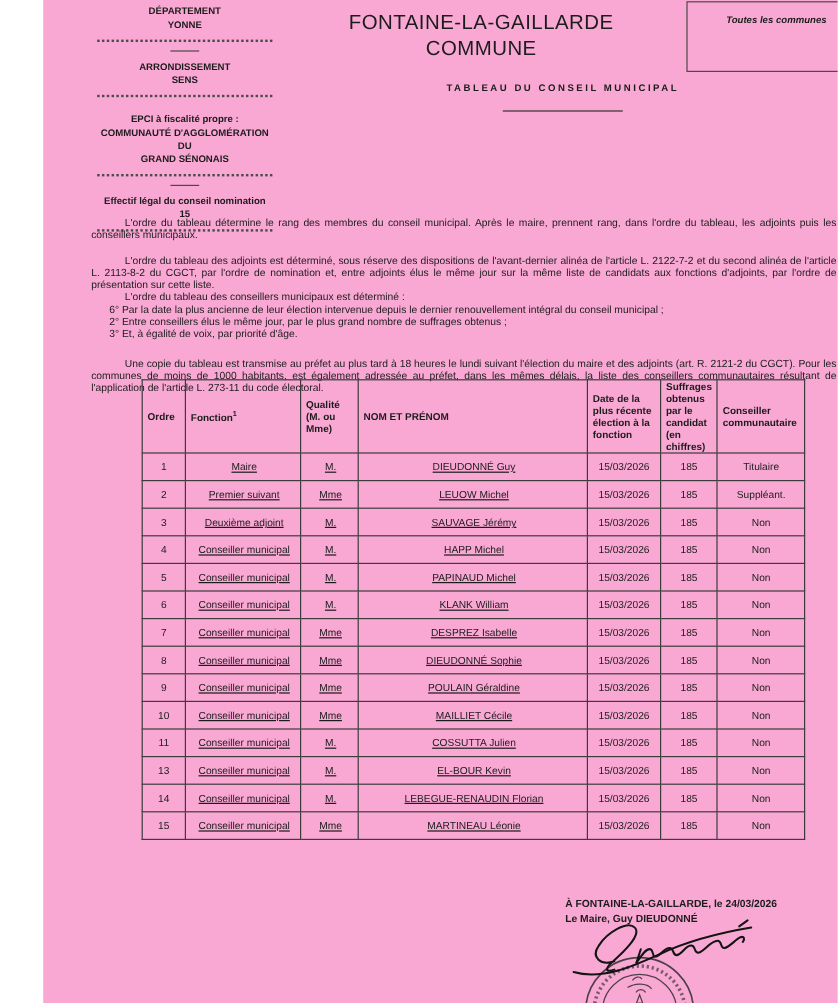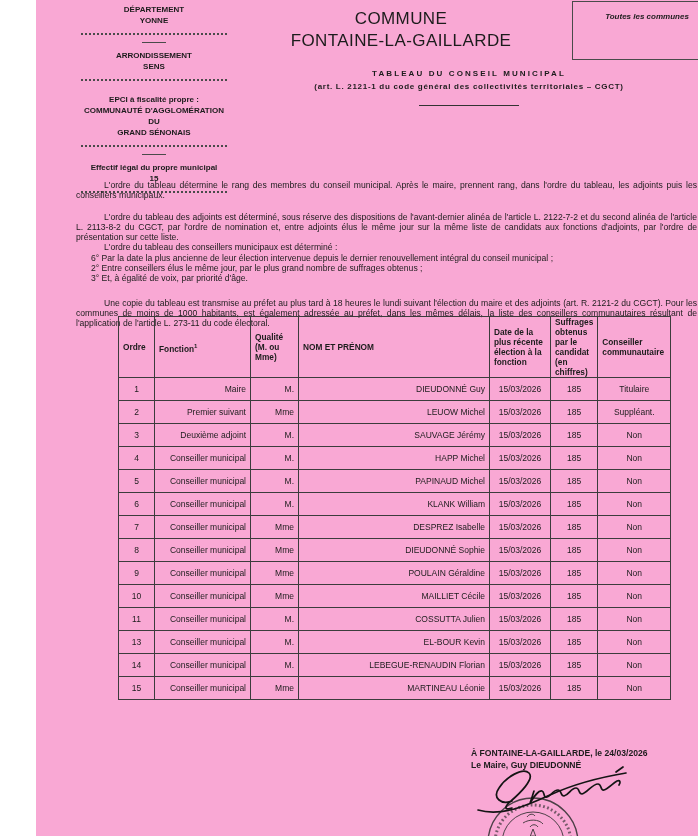--- a/index.html
+++ b/index.html
@@ -53,21 +53,21 @@
     border-collapse:collapse; table-layout:fixed; font-size:8.5px; color:#1c1c1c;
   }
   .muni-table th, .muni-table td {
     border:1px solid #3c3c3c; padding:0 4px; overflow:hidden;
   }
   .muni-table th {
     font-weight:700; height:60px; font-size:8.3px; line-height:10px; text-align:left;
   }
   .muni-table td { height:22px; }
   .muni-table td.c { text-align:center; }
-  .muni-table td.l { text-align:right; padding-left:6px; }
+  .muni-table td.l { text-align:center; padding-left:6px;text-decoration:underline; }
   .blk { display:block; }
   sup { font-size:6px; }
 
   
   .footer {
     position:absolute; left:435px; top:747px;
     font-size:8.6px; font-weight:700; line-height:12px;
   }
   .stamp-svg { position:absolute; left:447px; top:791px; }
   .signature-svg { position:absolute; left:438px; top:760px; }
@@ -90,34 +90,33 @@
     </div>
     <div class="dotline"></div>
     <div class="lc-block" style="margin-top:13px;">
       <div>EPCI à fiscalité propre :</div>
       <div>COMMUNAUTÉ D'AGGLOMÉRATION DU</div>
       <div>GRAND SÉNONAIS</div>
     </div>
     <div class="dotline"></div>
     <div class="dashsep"></div>
     <div class="lc-block">
-      <div>Effectif légal du propre municipal</div>
+      <div>Effectif légal du conseil nomination</div>
       <div>15</div>
     </div>
     <div class="dotline"></div>
   </div>
 
   <div class="center-head">
+    <div>FONTAINE-LA-GAILLARDE</div>
     <div>COMMUNE</div>
-    <div>FONTAINE-LA-GAILLARDE</div>
   </div>
 
   <div class="tableau-head">
     <div class="tableau-title">TABLEAU DU CONSEIL MUNICIPAL</div>
-    <div class="tableau-sub">(art. L. 2121-1 du code général des collectivités territoriales – CGCT)</div>
     <div class="tableau-rule"></div>
   </div>
 
   <div class="corner-box">
     <span>Toutes les communes</span>
   </div>
 
   <div class="body-text">
     <p class="p1">L'ordre du tableau détermine le rang des membres du conseil municipal. Après le maire, prennent rang, dans l'ordre du tableau, les adjoints puis les conseillers municipaux.</p>
     <p>L'ordre du tableau des adjoints est déterminé, sous réserve des dispositions de l'avant-dernier alinéa de l'article L. 2122-7-2 et du second alinéa de l'article L. 2113-8-2 du CGCT, par l'ordre de nomination et, entre adjoints élus le même jour sur la même liste de candidats aux fonctions d'adjoints, par l'ordre de présentation sur cette liste.</p>

